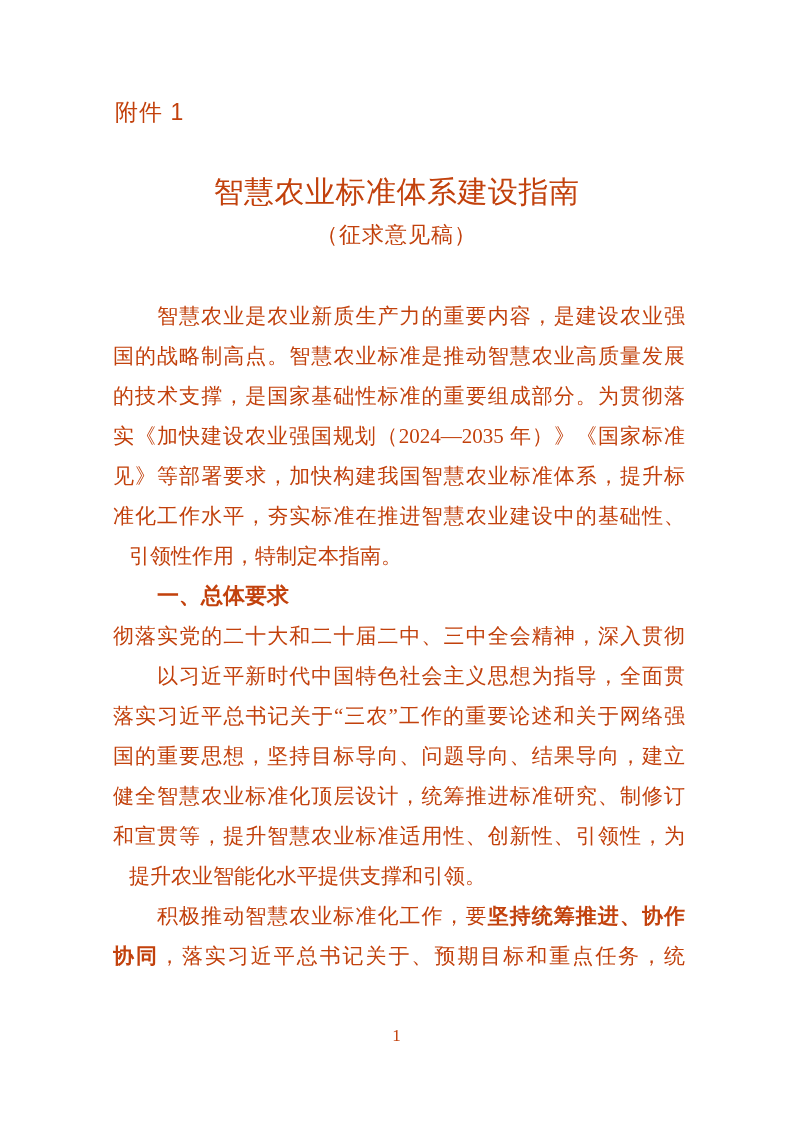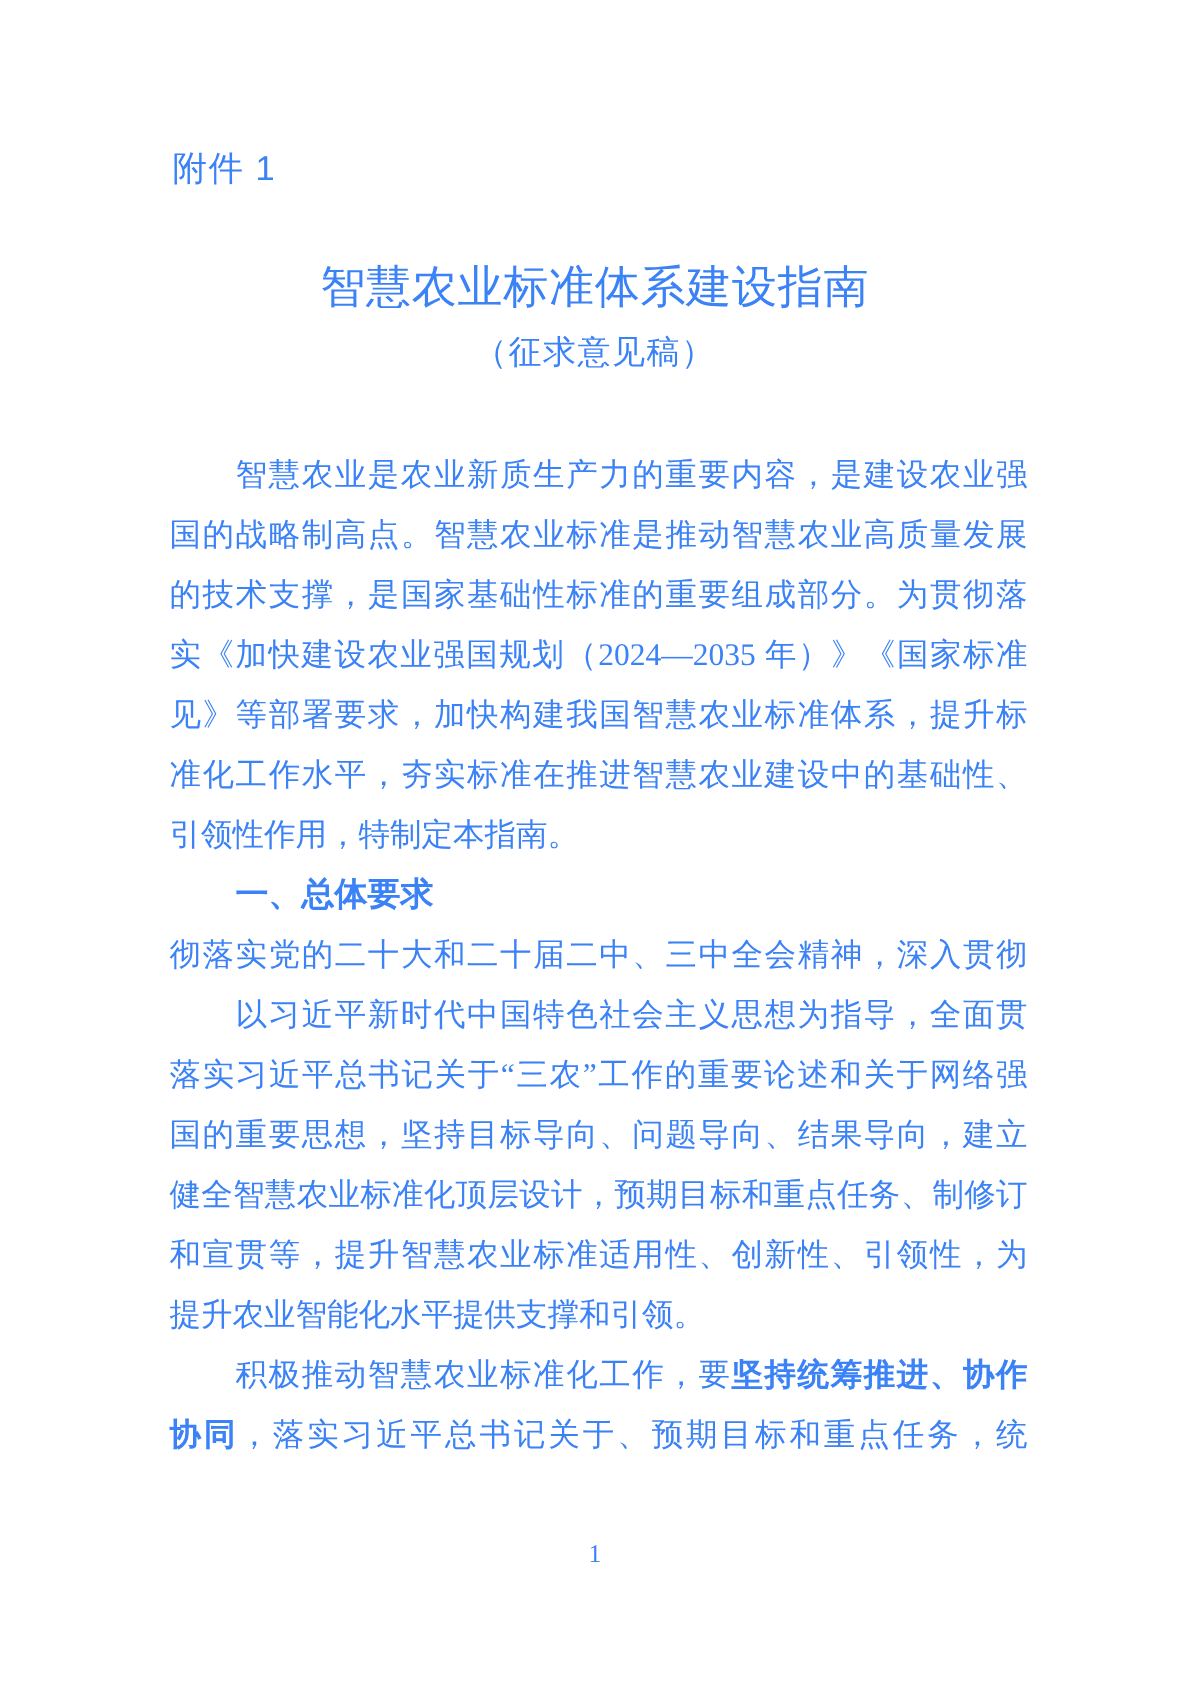--- a/index.html
+++ b/index.html
@@ -5,21 +5,21 @@
   html, body {
     margin: 0;
     padding: 0;
     background: #ffffff;
   }
   .page {
     position: relative;
     width: 793px;
     height: 1122px;
     background: #ffffff;
-    color: #3b82f6;
+    color: #c2410c;
     font-family: "Liberation Serif", serif;
     overflow: hidden;
   }
   .attachment {
     position: absolute;
     left: 115px;
     top: 99px;
     font-size: 23px;
     line-height: 26px;
     font-family: "Liberation Sans", sans-serif;
@@ -62,20 +62,21 @@
   }
   .line.just {
     text-align-last: justify;
   }
   .line.indent {
     text-indent: 44px;
   }
   .line.left {
     text-align: left;
     text-align-last: left;
+    margin-left: 16px;
   }
   .heading-line {
     height: 40px;
     line-height: 40px;
     text-indent: 44px;
     font-family: "Liberation Sans", sans-serif;
     font-weight: bold;
     font-size: 22px;
   }
   .b {
@@ -111,21 +112,21 @@
     <div class="line just">见》等部署要求，加快构建我国智慧农业标准体系，提升标</div>
     <div class="line just">准化工作水平，夯实标准在推进智慧农业建设中的基础性、</div>
     <div class="line left">引领性作用，特制定本指南。</div>
 
     <div class="heading-line">一、总体要求</div>
 
     <div class="line just">彻落实党的二十大和二十届二中、三中全会精神，深入贯彻</div>
     <div class="line just indent">以习近平新时代中国特色社会主义思想为指导，全面贯</div>
     <div class="line just">落实习近平总书记关于“三农”工作的重要论述和关于网络强</div>
     <div class="line just">国的重要思想，坚持目标导向、问题导向、结果导向，建立</div>
-    <div class="line just">健全智慧农业标准化顶层设计，预期目标和重点任务、制修订</div>
+    <div class="line just">健全智慧农业标准化顶层设计，统筹推进标准研究、制修订</div>
     <div class="line just">和宣贯等，提升智慧农业标准适用性、创新性、引领性，为</div>
     <div class="line left">提升农业智能化水平提供支撑和引领。</div>
 
     <div class="line just indent">
       <span>积极推动智慧农业标准化工作，要</span><span class="b">坚持统筹推进、协作</span>
     </div>
     <div class="line just">
       <span class="b">协同</span><span>，落实习近平总书记关于、预期目标和重点任务，统</span>
     </div>
 

